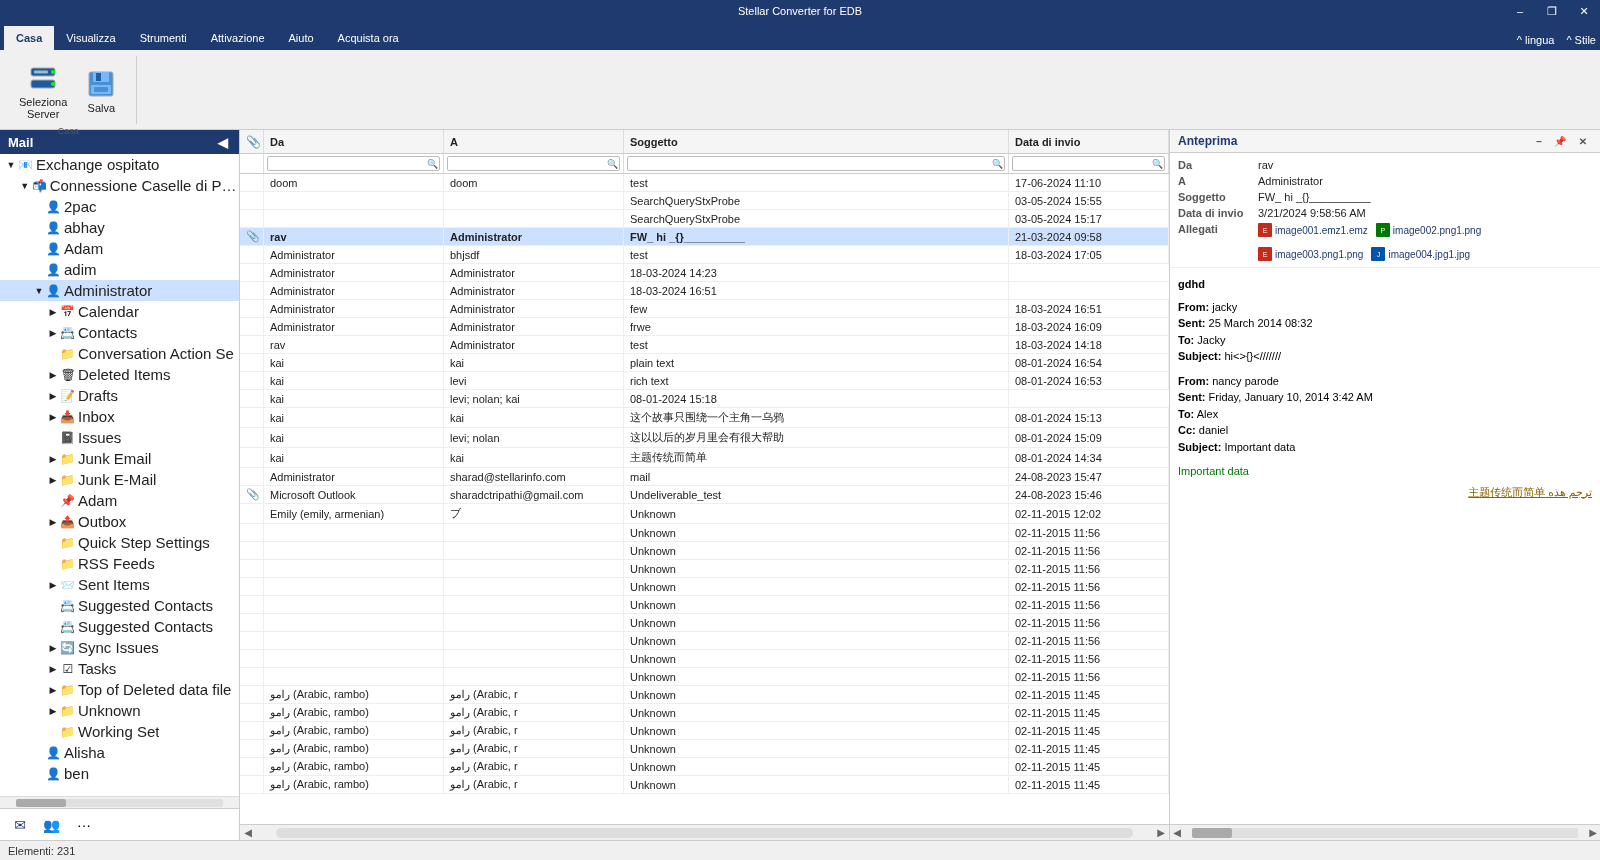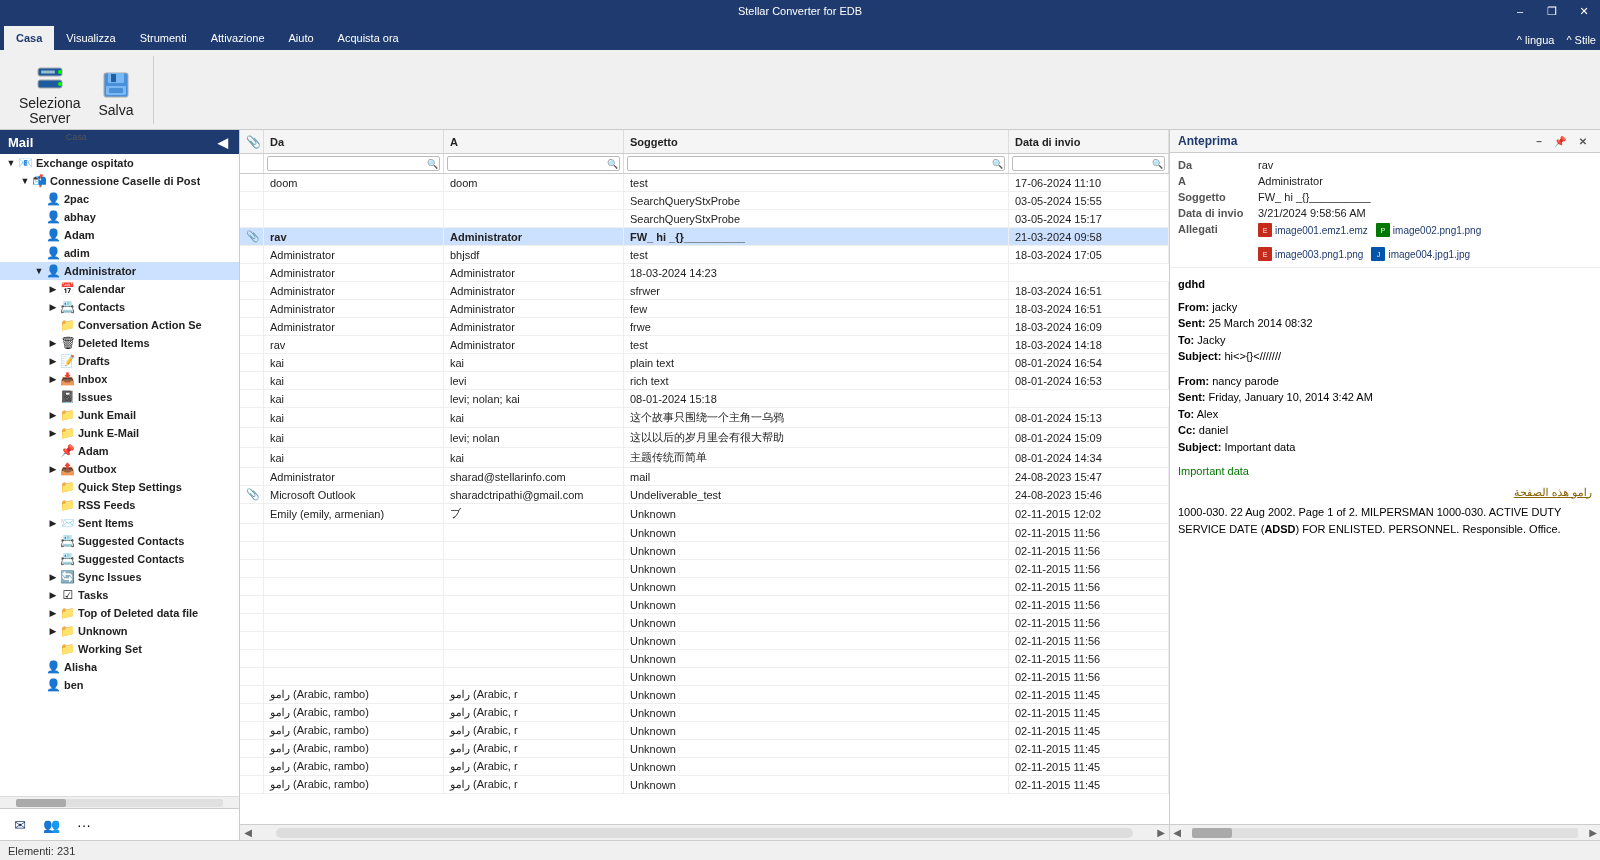--- a/index.html
+++ b/index.html
@@ -100,21 +100,21 @@
     }
     .ribbon-btn .icon-box {
       width: 32px;
       height: 32px;
       display: flex;
       align-items: center;
       justify-content: center;
       font-size: 20px;
     }
     .ribbon-btn .btn-label {
-      font-size: 14px;
+      font-size: 11px;
       color: #222;
       text-align: center;
       line-height: 1.1;
     }
 
     
     .main-layout {
       display: flex;
       height: calc(860px - 22px - 28px - 80px - 20px);
     }
@@ -178,24 +178,23 @@
       width: 16px;
       min-width: 16px;
       height: 14px;
       display: flex;
       align-items: center;
       justify-content: center;
       margin-right: 2px;
       font-size: 12px;
     }
     .tree-label {
-      font-size: 11px;
+      font-size: 15px;
       overflow: hidden;
       text-overflow: ellipsis;
-      font-weight: bold;
     }
 
     
     .sidebar-bottom {
       border-top: 1px solid #ccc;
       height: 32px;
       display: flex;
       align-items: center;
       padding: 0 8px;
       gap: 8px;
@@ -845,21 +844,20 @@
         <div class="email-row">
           <div class="email-cell"></div>
           <div class="email-cell">Administrator</div>
           <div class="email-cell">Administrator</div>
           <div class="email-cell">18-03-2024 14:23</div>
         </div>
         <div class="email-row">
           <div class="email-cell"></div>
           <div class="email-cell">Administrator</div>
           <div class="email-cell">Administrator</div>
-          <div class="email-cell">sfrwer</div>
           <div class="email-cell">18-03-2024 16:51</div>
         </div>
         <div class="email-row">
           <div class="email-cell"></div>
           <div class="email-cell">Administrator</div>
           <div class="email-cell">Administrator</div>
           <div class="email-cell">few</div>
           <div class="email-cell">18-03-2024 16:51</div>
         </div>
         <div class="email-row">
@@ -1115,24 +1113,21 @@
       <div class="from-block">
         <span><b>From:</b> </span><span>nancy parode</span><br>
         <span><b>Sent:</b> </span><span>Friday, January 10, 2014 3:42 AM</span><br>
         <span><b>To:</b> </span><span>Alex</span><br>
         <span><b>Cc:</b> </span><span>daniel</span><br>
         <span><b>Subject:</b> </span><span>Important data</span>
       </div>
 
       <div class="green-text">Important data</div>
       <div style="direction:rtl;margin:4px 0;">
-        <a class="link-arabic">رامو هذه الصفحة</a>
-      </div>
-      <div>
-        <span>1000-030. 22 Aug 2002. Page 1 of 2. MILPERSMAN 1000-030. ACTIVE DUTY SERVICE DATE (</span><b>ADSD</b><span>) FOR ENLISTED. PERSONNEL. Responsible. Office.</span>
+        <a class="link-arabic">ترجم هذه 主题传统而简单</a>
       </div>
     </div>
 
     <div class="preview-bottom-scroll">
       <div style="width:14px;text-align:center;font-size:10px;color:#666;">◀</div>
       <div class="h-scroll-track">
         <div class="h-scroll-thumb"></div>
       </div>
       <div style="width:14px;text-align:center;font-size:10px;color:#666;">▶</div>
     </div>

